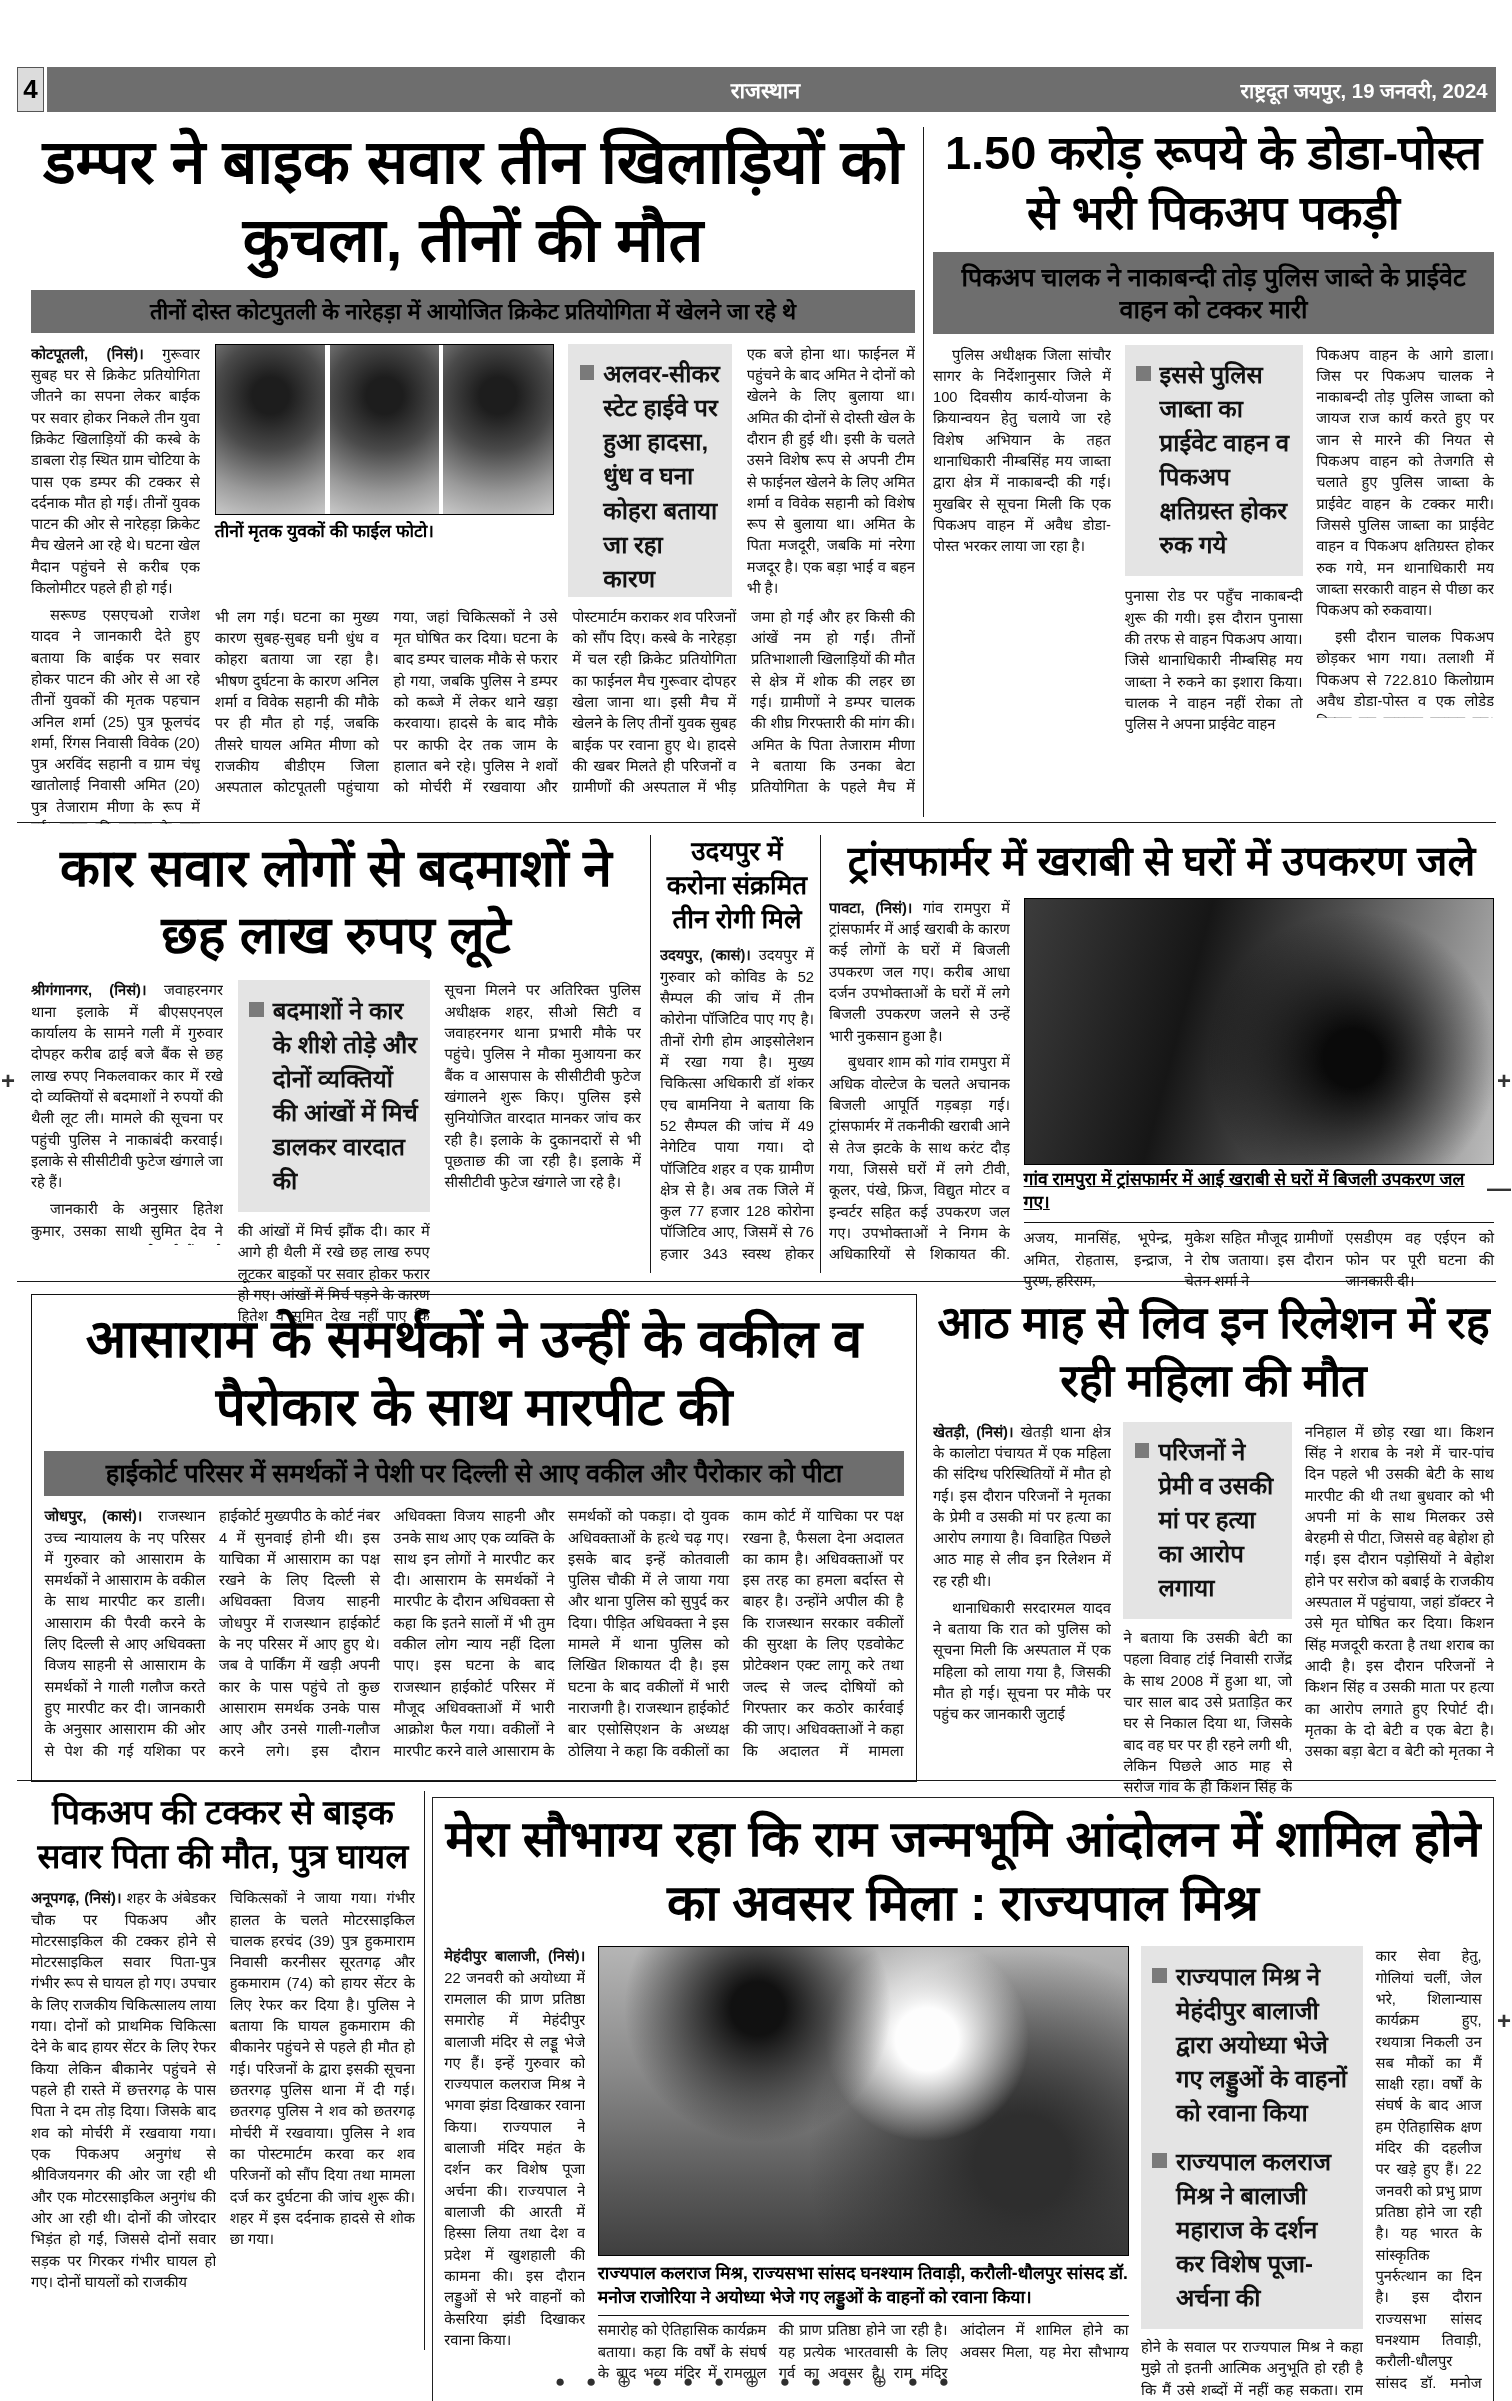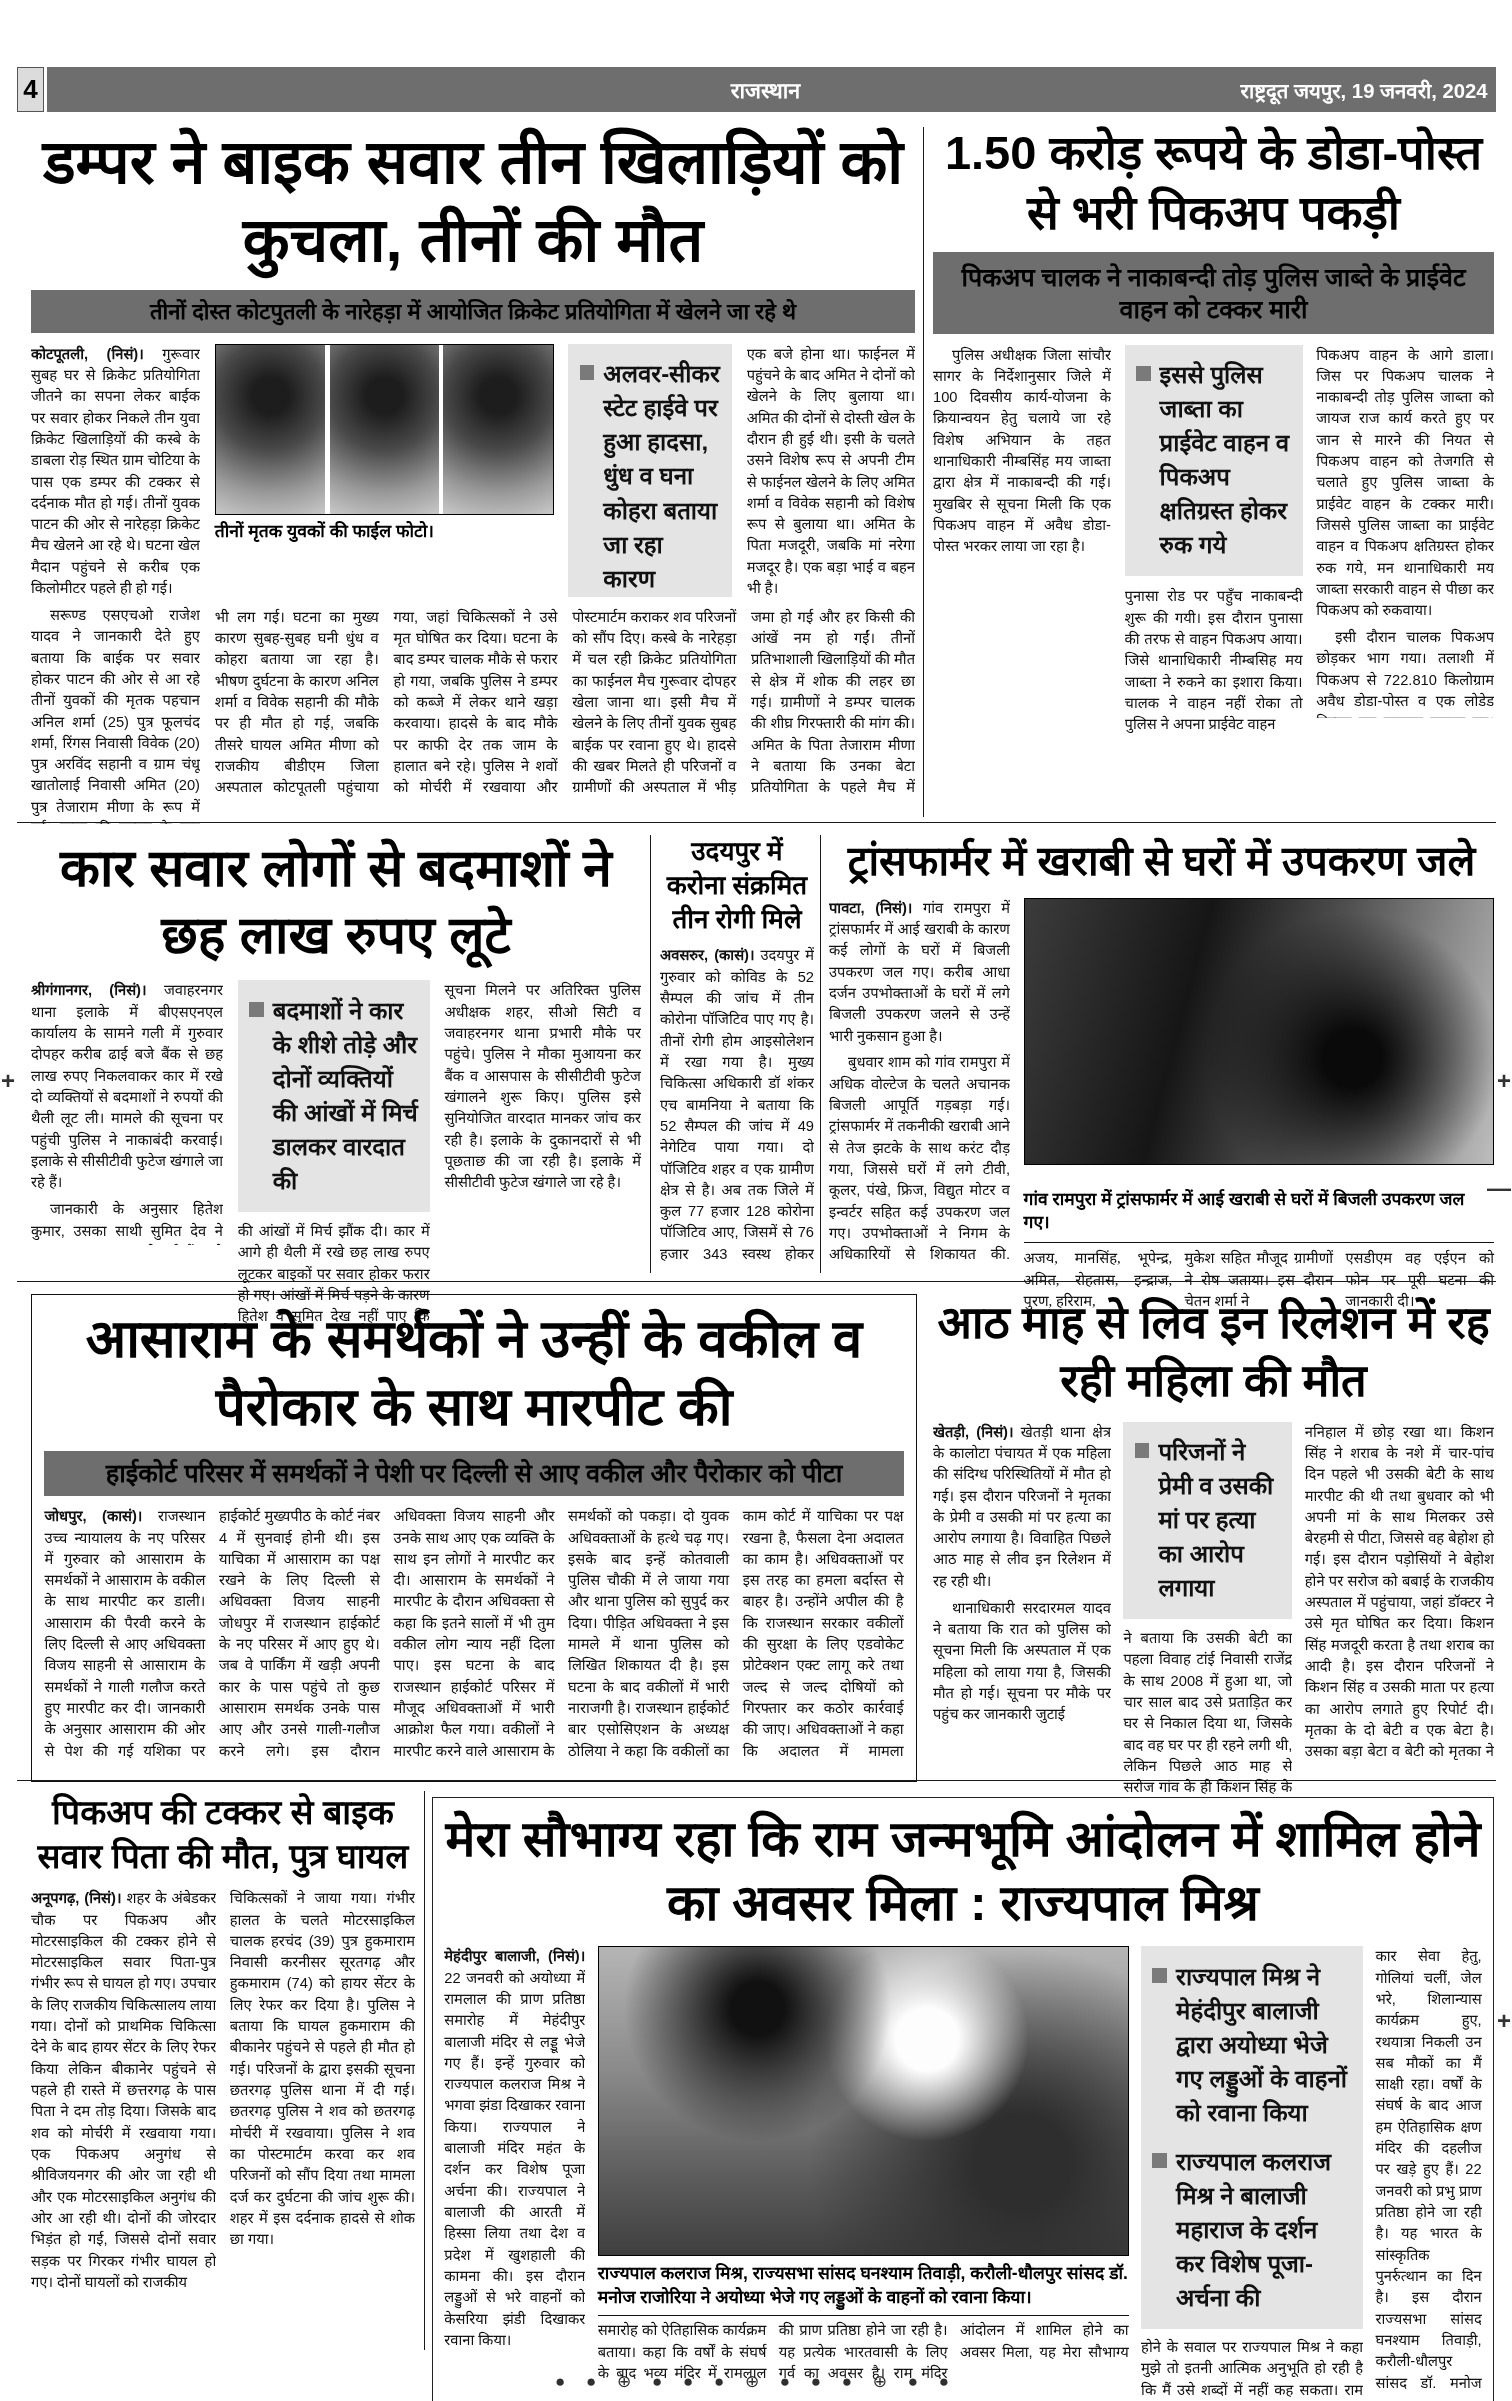--- a/index.html
+++ b/index.html
@@ -152,38 +152,38 @@
         <p class="first">सूचना मिलने पर अतिरिक्त पुलिस अधीक्षक शहर, सीओ सिटी व जवाहरनगर थाना प्रभारी मौके पर पहुंचे। पुलिस ने मौका मुआयना कर बैंक व आसपास के सीसीटीवी फुटेज खंगालने शुरू किए। पुलिस इसे सुनियोजित वारदात मानकर जांच कर रही है। इलाके के दुकानदारों से भी पूछताछ की जा रही है। इलाके में सीसीटीवी फुटेज खंगाले जा रहे है।</p>
       </div>
     </div>
   </section>
 
   <div class="vrule" style="left:650px;top:835px;height:438px;"></div>
 
   <section class="story" style="left:660px;top:835px;width:154px;">
     <div class="h1" style="font-size:26px;line-height:1.3;">उदयपुर में करोना संक्रमित तीन रोगी मिले</div>
     <div class="bt clip" style="margin-top:9px;height:316px;">
-      <p class="first"><span class="dateline">अवसरुर, (कासं)।</span>
+      <p class="first"><span class="dateline">उदयपुर, (कासं)।</span>
         <span>उदयपुर में गुरुवार को कोविड के 52 सैम्पल की जांच में तीन कोरोना पॉजिटिव पाए गए है। तीनों रोगी होम आइसोलेशन में रखा गया है। मुख्य चिकित्सा अधिकारी डॉ शंकर एच बामनिया ने बताया कि 52 सैम्पल की जांच में 49 नेगेटिव पाया गया। दो पॉजिटिव शहर व एक ग्रामीण क्षेत्र से है। अब तक जिले में कुल 77 हजार 128 कोरोना पॉजिटिव आए, जिसमें से 76 हजार 343 स्वस्थ होकर डिस्चार्ज हो गये है। 5 होम आइसोलेशन में रहे है। चिकित्सा विभाग की टीम ने रोगियों के घर पहुंचकर कॉन्टैक्ट ट्रेसिंग की और रोगी की हिस्ट्री ली।</span></p>
     </div>
   </section>
 
   <div class="vrule" style="left:820px;top:835px;height:438px;"></div>
 
   <section class="story" style="left:829px;top:835px;width:665px;">
     <div class="h1" style="font-size:41px;">ट्रांसफार्मर में खराबी से घरों में उपकरण जले</div>
     <div style="display:flex;gap:13.6px;margin-top:10.2px;">
       <div class="bt clip" style="width:181px;height:361px;">
         <p class="first"><span class="dateline">पावटा, (निसं)।</span>
           <span>गांव रामपुरा में ट्रांसफार्मर में आई खराबी के कारण कई लोगों के घरों में बिजली उपकरण जल गए। करीब आधा दर्जन उपभोक्ताओं के घरों में लगे बिजली उपकरण जलने से उन्हें भारी नुकसान हुआ है।</span></p>
         <p>बुधवार शाम को गांव रामपुरा में अधिक वोल्टेज के चलते अचानक बिजली आपूर्ति गड़बड़ा गई। ट्रांसफार्मर में तकनीकी खराबी आने से तेज झटके के साथ करंट दौड़ गया, जिससे घरों में लगे टीवी, कूलर, पंखे, फ्रिज, विद्युत मोटर व इन्वर्टर सहित कई उपकरण जल गए। उपभोक्ताओं ने निगम के अधिकारियों से शिकायत की, लेकिन देर रात तक कोई कर्मचारी मौके पर नहीं पहुंचा।</p>
       </div>
       <div style="flex:1;">
         <div class="ph-transformer" style="height:265px;"></div>
-        <div class="caption" style="margin-top:23px;">गांव रामपुरा में ट्रांसफार्मर में आई खराबी से घरों में बिजली उपकरण जल गए।</div>
+        <div class="caption" style="margin-top:3px;text-decoration:underline;">गांव रामपुरा में ट्रांसफार्मर में आई खराबी से घरों में बिजली उपकरण जल गए।</div>
         <div style="border-top:1.1px solid #111;margin-top:6.8px;padding-top:5.6px;display:flex;gap:12.4px;">
           <div class="bt" style="flex:1;font-family:Liberation Serif, serif;">अजय, मानसिंह, भूपेन्द्र, अमित, रोहतास, इन्द्राज, पुरण, हरिराम,</div>
           <div class="bt" style="flex:1;">मुकेश सहित मौजूद ग्रामीणों ने रोष जताया। इस दौरान चेतन शर्मा ने</div>
           <div class="bt" style="flex:1;">एसडीएम वह एईएन को फोन पर पूरी घटना की जानकारी दी।</div>
         </div>
       </div>
     </div>
   </section>
 
   <div class="hrule" style="left:17px;right:16px;top:1281px;"></div>

